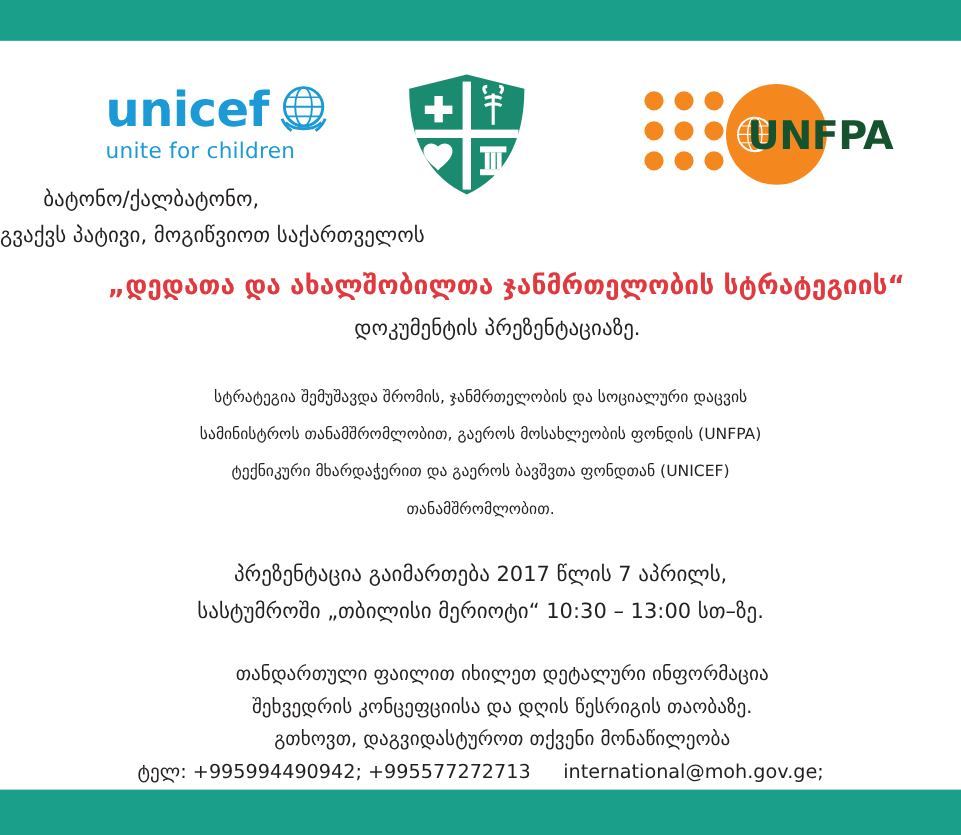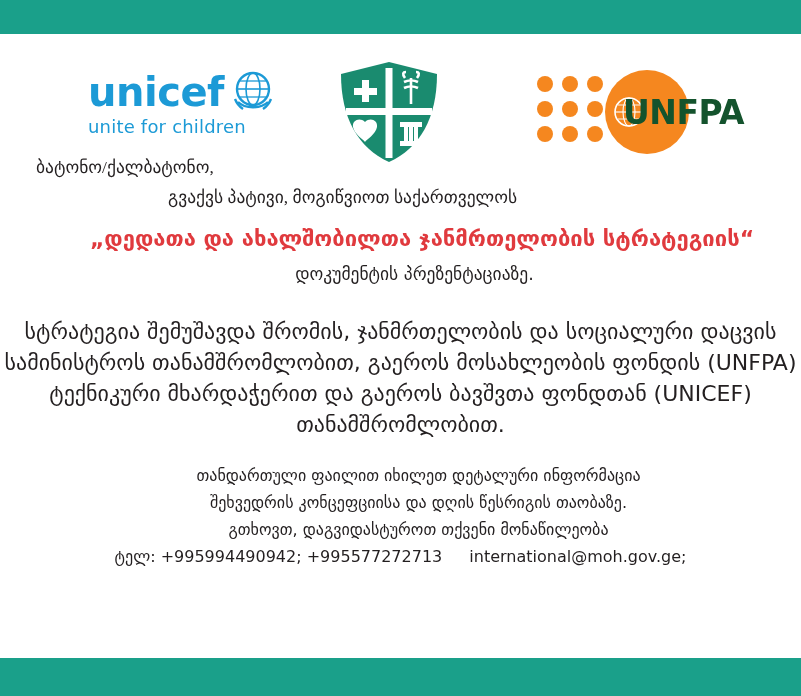--- a/index.html
+++ b/index.html
@@ -124,48 +124,46 @@
   .content {
     position: absolute;
     left: 0;
     top: 152px;
     width: 801px;
   }
   .t {
     color: #231f20;
     font-size: 17.5px;
     line-height: 30px;
-    font-family: Liberation Serif, serif;
   }
   .l-left {
     margin-left: 36px;
   }
   .l-indent {
-    margin-left: 168px;
   }
   .headline {
     color: #e03a3e;
     font-size: 22px;
     font-weight: bold;
     text-align: center;
     line-height: 34px;
     margin-top: 10px;
     padding-left: 43px;
   }
   .sub {
     text-align: center;
     font-size: 17.5px;
     color: #231f20;
     line-height: 32px;
     margin-top: 2px;
     margin-left: 28px;
   }
   .para {
     text-align: center;
-    font-size: 22px;
+    font-size: 13px;
     color: #231f20;
     line-height: 31px;
     margin-top: 26px;
   }
   .para2 {
     text-align: center;
     font-size: 17.5px;
     color: #231f20;
     line-height: 31px;
     margin-top: 24px;
@@ -280,20 +278,24 @@
     <div class="headline">„დედათა და ახალშობილთა ჯანმრთელობის სტრატეგიის“</div>
     <div class="sub">დოკუმენტის პრეზენტაციაზე.</div>
 
     <div class="para">
       <div>სტრატეგია შემუშავდა შრომის, ჯანმრთელობის და სოციალური დაცვის</div>
       <div>სამინისტროს თანამშრომლობით, გაეროს მოსახლეობის ფონდის (UNFPA)</div>
       <div>ტექნიკური მხარდაჭერით და გაეროს ბავშვთა ფონდთან (UNICEF)</div>
       <div>თანამშრომლობით.</div>
     </div>
 
+    <div class="para2">
+      <div>პრეზენტაცია გაიმართება 2017 წლის 7 აპრილს,</div>
+      <div>სასტუმროში „თბილისი მერიოტი“ 10:30 – 13:00 სთ–ზე.</div>
+    </div>
 
     <div class="para3">
       <div>თანდართული ფაილით იხილეთ დეტალური ინფორმაცია</div>
       <div>შეხვედრის კონცეფციისა და დღის წესრიგის თაობაზე.</div>
       <div>გთხოვთ, დაგვიდასტუროთ თქვენი მონაწილეობა</div>
     </div>
 
     <div class="contact">
       <span>ტელ:</span>
       <span>+995994490942;   +995577272713</span>

